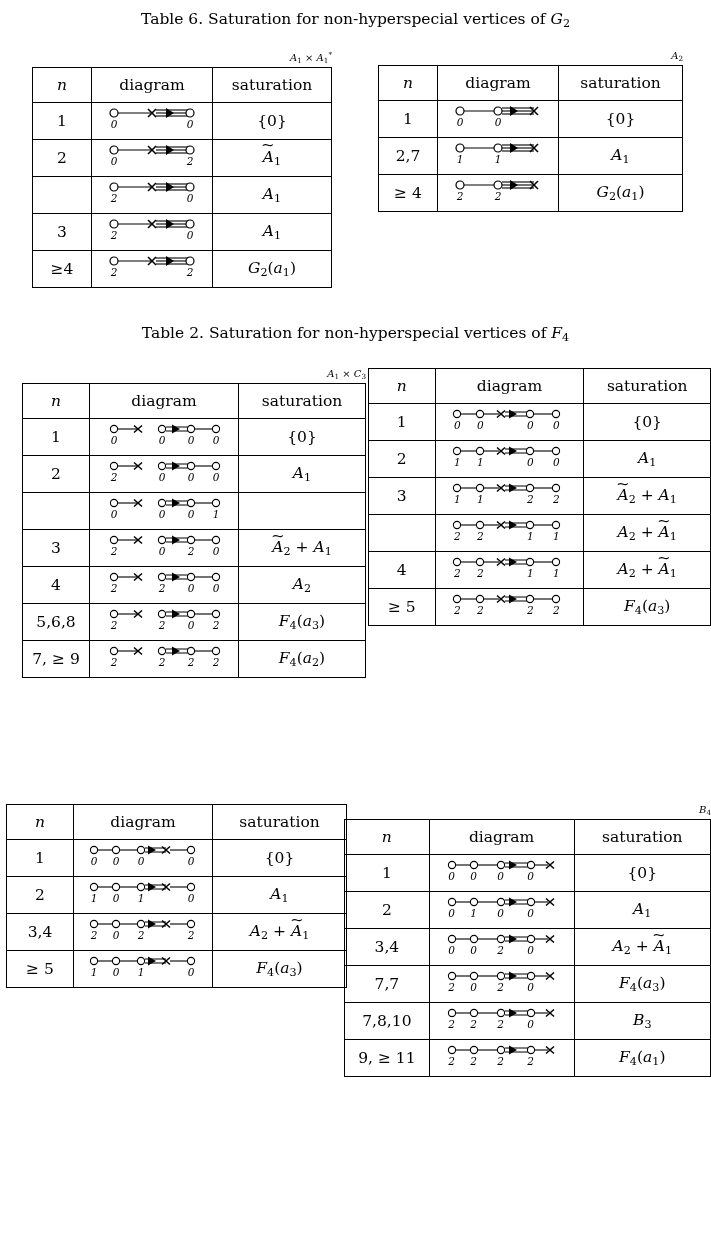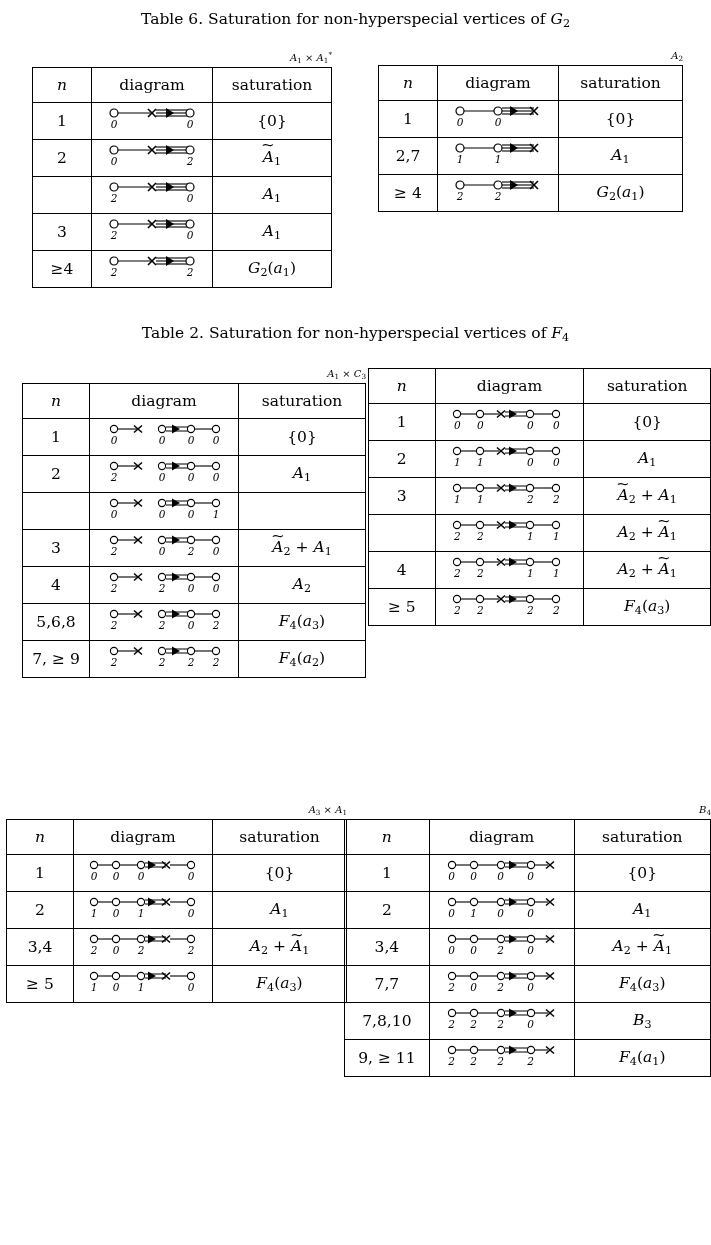--- a/index.html
+++ b/index.html
@@ -700,23 +700,20 @@
       </tbody>
         </table>
     </div>
   </div>
 
   <div class="spacer-sm"></div>
 
   <div style="position:relative;height:360px;">
 
     <div style="position:absolute;left:6px;top:0;">
-      <div class="title-row">
-        <span class="mi">A</span><span class="sub">3</span> × <span class="mi">A</span><span class="sub">1</span>
-      </div>
       <table class="tb">
         <tbody>
             <tr class="hdr">
           <td style="width:58px;"><span class="mi">n</span></td>
           <td style="width:130px;">diagram</td>
           <td style="width:125px;">saturation</td>
         </tr>
 
         <tr>
           <td>1</td>

